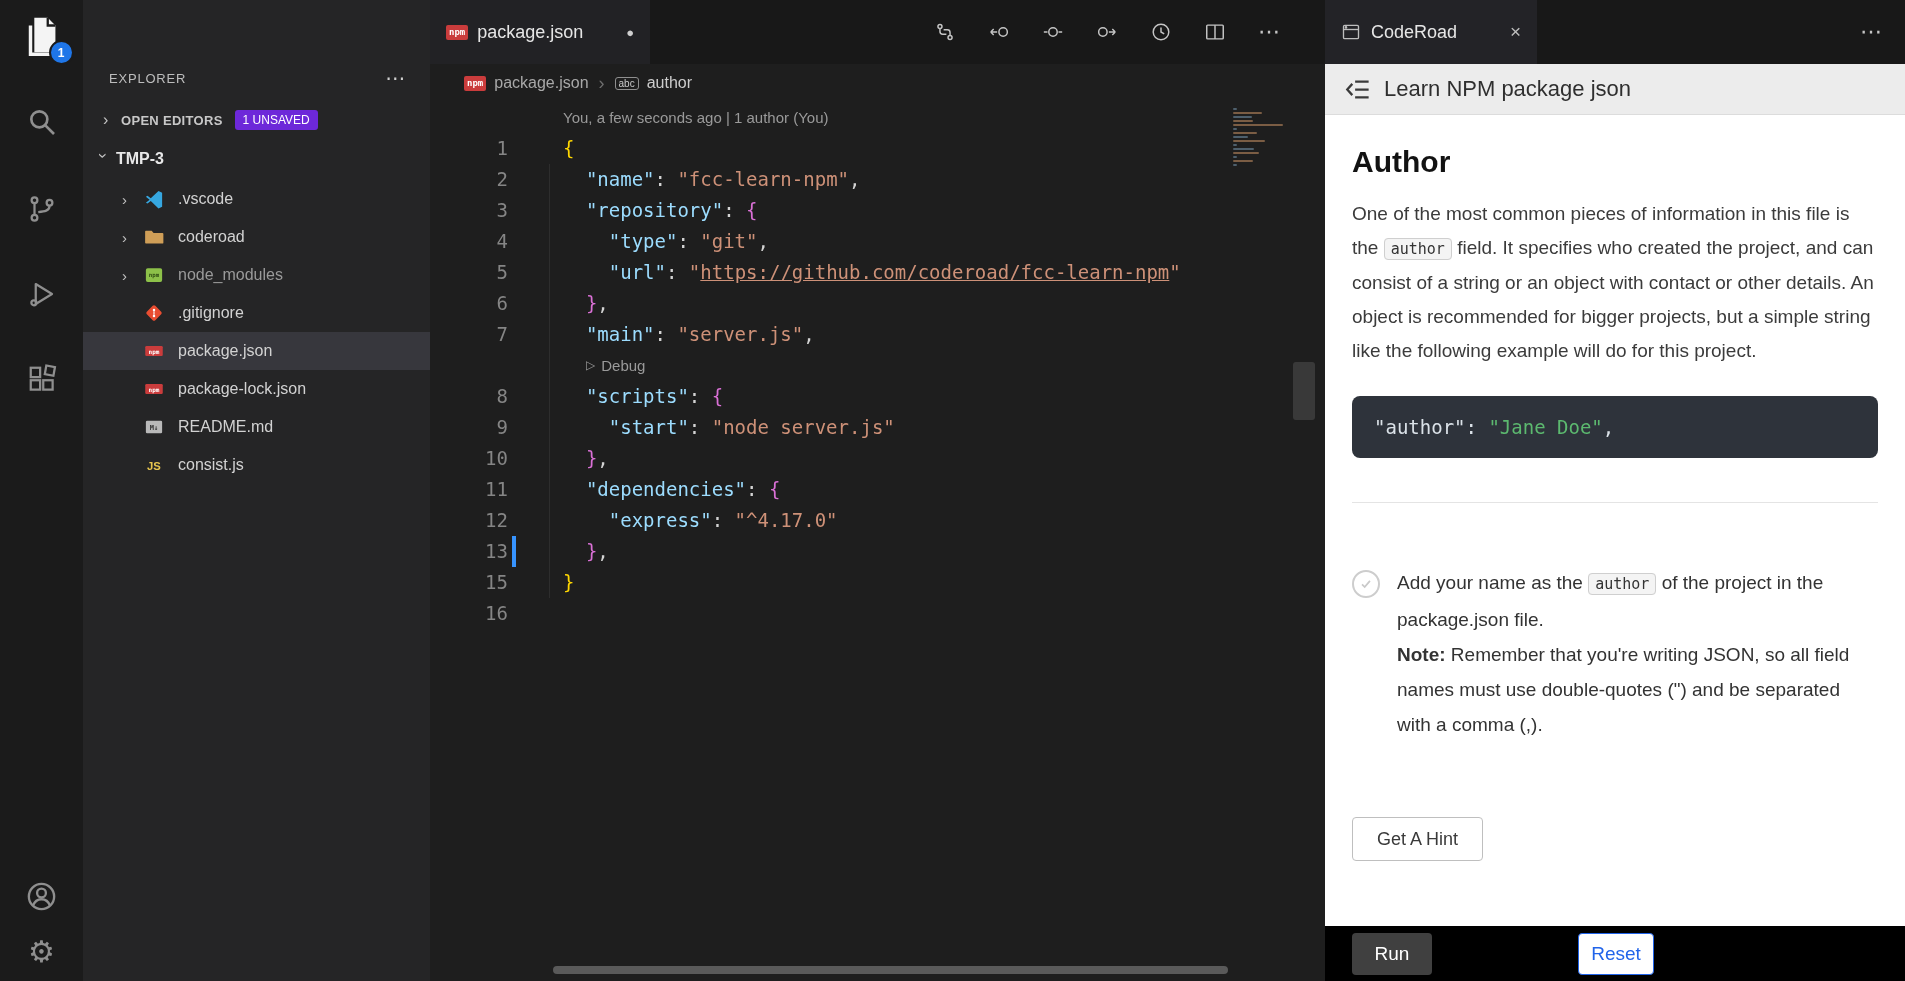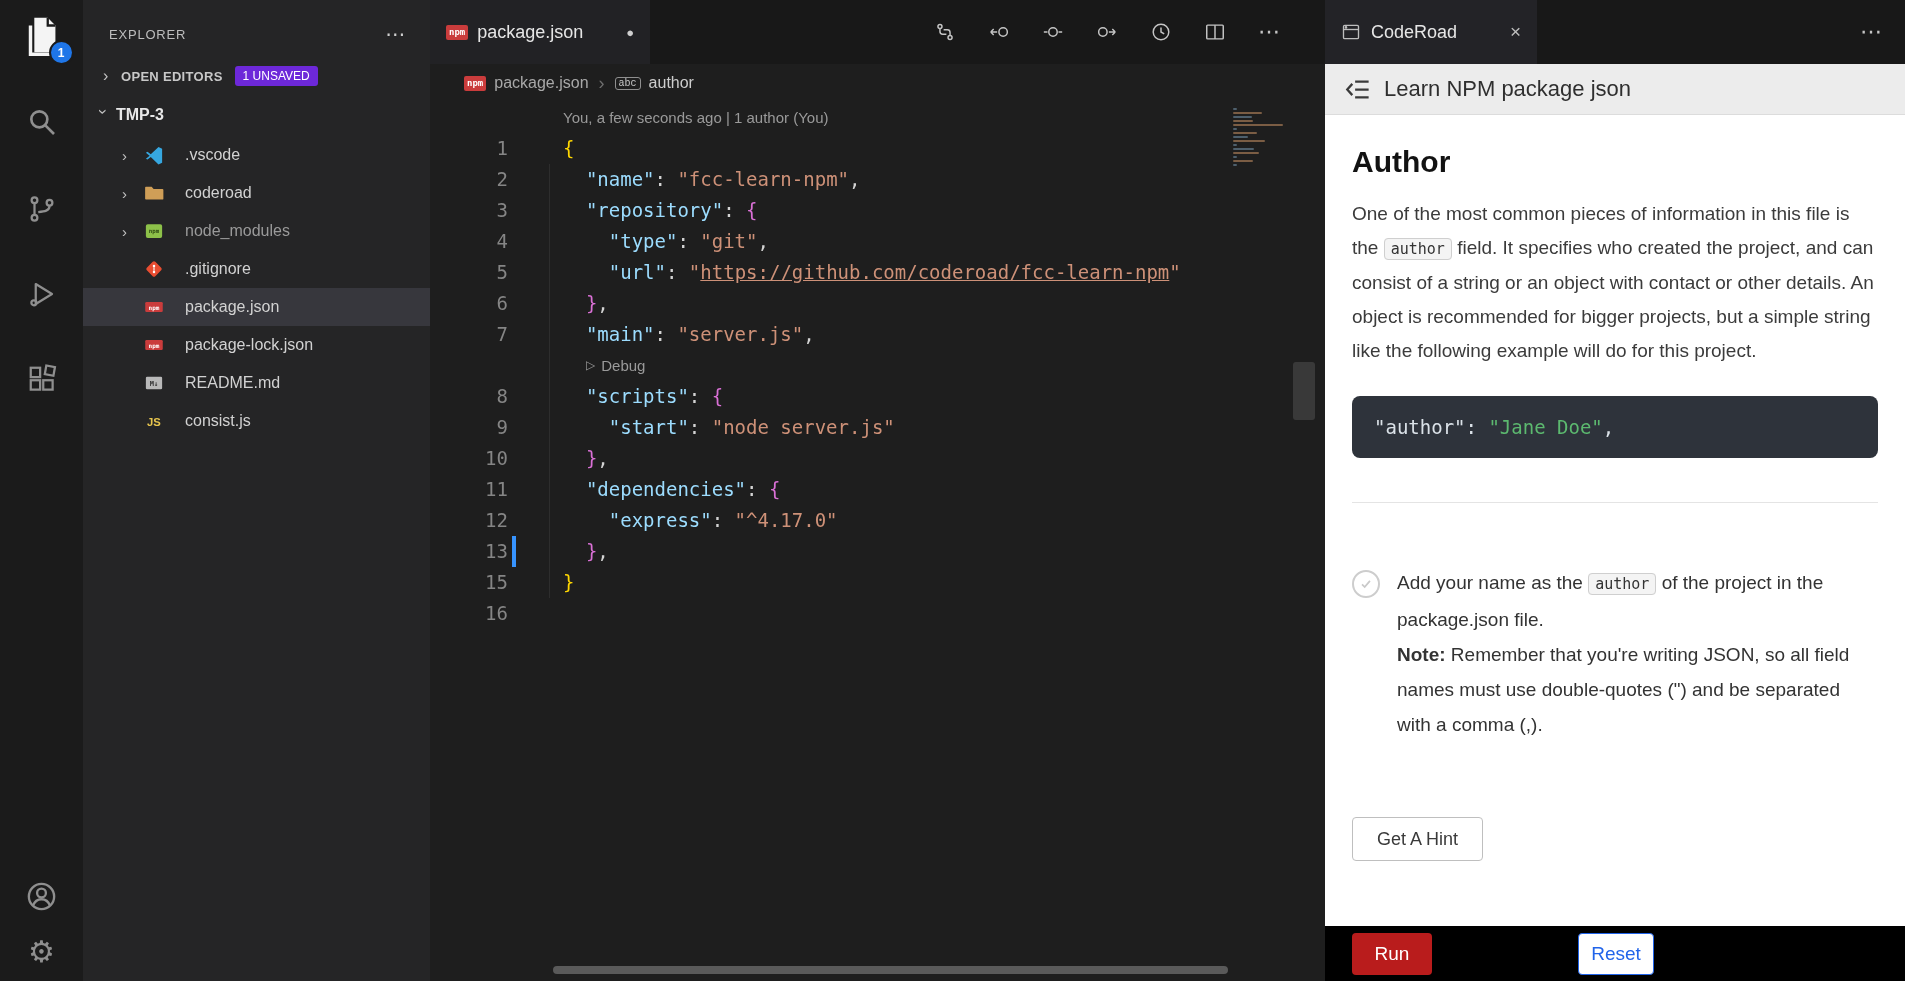--- a/index.html
+++ b/index.html
@@ -14,50 +14,50 @@
   .ab-scm{margin-top:56px;}
   .ab-debug{margin-top:55px;}
   .ab-ext{margin-top:55px;}
   .ab-spacer{flex:1;}
   .ab-account{margin-bottom:24px;}
   .ab-gear{margin-bottom:14px;font-size:30px;color:#8f8f8f;line-height:1;}
   .ab-badge{position:absolute;right:-5px;bottom:-1px;width:21px;height:21px;border-radius:50%;background:#1f76e8;color:#fff;font-size:12px;font-weight:700;display:flex;align-items:center;justify-content:center;border:2px solid #1b1b1b;box-sizing:content-box;}
 
   
   .sidebar{position:absolute;left:83px;top:0;width:347px;height:100%;background:#252526;}
-  .sb-title-row{height:58px;display:flex;align-items:center;justify-content:space-between;padding:10px 24px 0 26px;box-sizing:border-box;color:#bdbdbd;font-size:13px;letter-spacing:.8px;}
+  .sb-title-row{height:58px;display:flex;align-items:center;justify-content:space-between;padding:10px 24px 0 26px;box-sizing:border-box;color:#bdbdbd;font-size:13px;letter-spacing:.8px;margin-top:44px;}
   .sb-more{font-size:20px;color:#cfcfcf;cursor:pointer;}
   .open-editors{height:36px;display:flex;align-items:center;padding-left:20px;color:#c8c8c8;cursor:pointer;}
   .oe-label{font-size:13px;font-weight:700;margin-left:6px;letter-spacing:.3px;}
   .oe-badge{margin-left:12px;background:#6d28d9;color:#fff;font-size:12px;padding:3px 8px;border-radius:3px;}
   .workspace-row{height:42px;display:flex;align-items:center;padding-left:14px;color:#e8e8e8;font-weight:700;font-size:16px;gap:7px;cursor:pointer;}
   .tw{display:inline-block;color:#c2c2c2;font-size:16px;width:12px;font-weight:400;}
   .tw.down{transform:rotate(90deg);}
   .tree-row{height:38px;display:flex;align-items:center;padding-left:39px;cursor:pointer;}
   .tree-row .twisty{width:22px;color:#c2c2c2;font-size:15px;flex:none;}
   .tree-row.selected{background:#37373d;}
   .fi{width:25px;height:20px;display:flex;align-items:center;flex:none;}
-  .flabel{margin-left:16px;color:#d2d2d2;font-size:16px;}
+  .flabel{margin-left:9px;color:#d2d2d2;font-size:16px;}
   .flabel.dim{color:#9a9a9a;}
 
   
   .tabbar{position:absolute;left:430px;top:0;width:895px;height:64px;background:#181818;display:flex;align-items:center;}
   .tab{height:64px;width:220px;background:#222225;display:flex;align-items:center;padding:0 16px;box-sizing:border-box;gap:9px;cursor:pointer;}
   .tab-label{color:#e6e6e6;font-size:18px;}
   .dirty{margin-left:auto;color:#cfcfcf;font-size:13px;}
   .npmtag{background:#ca3c3c;color:#fff;font-family:"DejaVu Sans Mono",monospace;font-weight:700;font-size:9px;padding:3px 3px;border-radius:2px;line-height:1;flex:none;}
   .ed-toolbar{margin-left:auto;display:flex;align-items:center;gap:32px;padding-right:44px;}
   .ed-toolbar .tbi{cursor:pointer;display:flex;align-items:center;color:#c5c5c5;}
   .tbi-more{font-size:22px;letter-spacing:1px;color:#c5c5c5;}
 
   
   .breadcrumb{position:absolute;left:430px;top:64px;width:895px;height:38px;background:#1e1e1e;display:flex;align-items:center;gap:8px;padding-left:34px;box-sizing:border-box;font-size:16px;}
   .bc-file{color:#a8a8a8;cursor:pointer;}
   .bc-sep{color:#6f6f6f;font-size:18px;margin:0 2px;}
-  .abc-box{border:1px solid #8f8f8f;border-radius:3px;font-size:10px;padding:0 3px;color:#c9c9c9;font-family:Liberation Mono, monospace;}
+  .abc-box{border:1px solid #8f8f8f;border-radius:3px;font-size:10px;padding:0 3px;color:#c9c9c9;font-family:Liberation Sans, sans-serif;}
   .bc-symbol{color:#cdcdcd;cursor:pointer;}
 
   
   .editor{position:absolute;left:430px;top:102px;width:803px;height:860px;background:#1e1e1e;overflow:hidden;}
   .guide{position:absolute;left:119px;top:62px;width:1px;height:434px;background:rgba(255,255,255,.07);}
   .code-row{display:flex;height:31px;font-family:"DejaVu Sans Mono",monospace;font-size:19px;line-height:31px;position:relative;gap:20px;}
   .gutter{flex:none;width:78px;text-align:right;color:#858585;user-select:none;}
   .gutter.g-active{color:#c8c8c8;}
   .code-text{flex:none;padding-left:35px;white-space:pre;color:#d4d4d4;}
   .mod-bar{position:absolute;left:82px;top:0;width:4px;height:31px;background:#3794ff;}
@@ -95,21 +95,21 @@
   .chip{font-family:"DejaVu Sans Mono",monospace;font-size:15px;background:#f4f4f4;border:1px solid #cfcfcf;border-radius:4px;padding:1px 6px;color:#333;white-space:nowrap;}
   .codeblock{margin-top:28px;background:#2e333b;border-radius:8px;padding:20px 22px;font-family:"DejaVu Sans Mono",monospace;font-size:19px;}
   .cb-k,.cb-p{color:#dbe2e8;}
   .cb-g{color:#5cb96f;}
   .divider{margin-top:44px;border-top:1px solid #e4e4e4;}
   .task{margin-top:62px;display:flex;gap:17px;}
   .check{flex:none;width:24px;height:24px;border:2px solid #cdcdcd;border-radius:50%;display:flex;align-items:center;justify-content:center;margin-top:5px;}
   .task-text{margin:0;font-size:19px;line-height:35px;color:#333;}
   .hint-btn{position:absolute;left:27px;bottom:65px;height:44px;padding:0 24px;background:#fff;border:1px solid #bfbfbf;border-radius:4px;font-size:18px;color:#3a3a3a;font-family:"Liberation Sans",sans-serif;cursor:pointer;text-align:right;}
   .panel-footer{position:absolute;left:1325px;top:926px;width:580px;height:55px;background:#000;display:flex;align-items:center;}
-  .run-btn{margin-left:27px;width:80px;height:42px;background:#b91c1c;color:#fff;border:none;border-radius:4px;font-size:19px;font-family:"Liberation Sans",sans-serif;cursor:pointer;}
+  .run-btn{margin-left:27px;width:80px;height:42px;background:#404040;color:#fff;border:none;border-radius:4px;font-size:19px;font-family:"Liberation Sans",sans-serif;cursor:pointer;}
   .reset-btn{margin-left:146px;width:76px;height:42px;background:#fff;color:#2164ea;border:1px solid #2164ea;border-radius:4px;font-size:19px;font-family:"Liberation Sans",sans-serif;cursor:pointer;}
 </style>
 </head>
 <body>
 
 <div class="root">
 
   <aside class="activitybar">
     <div class="ab-item ab-explorer">
       <svg width="46" height="46" viewBox="0 0 24 24">

